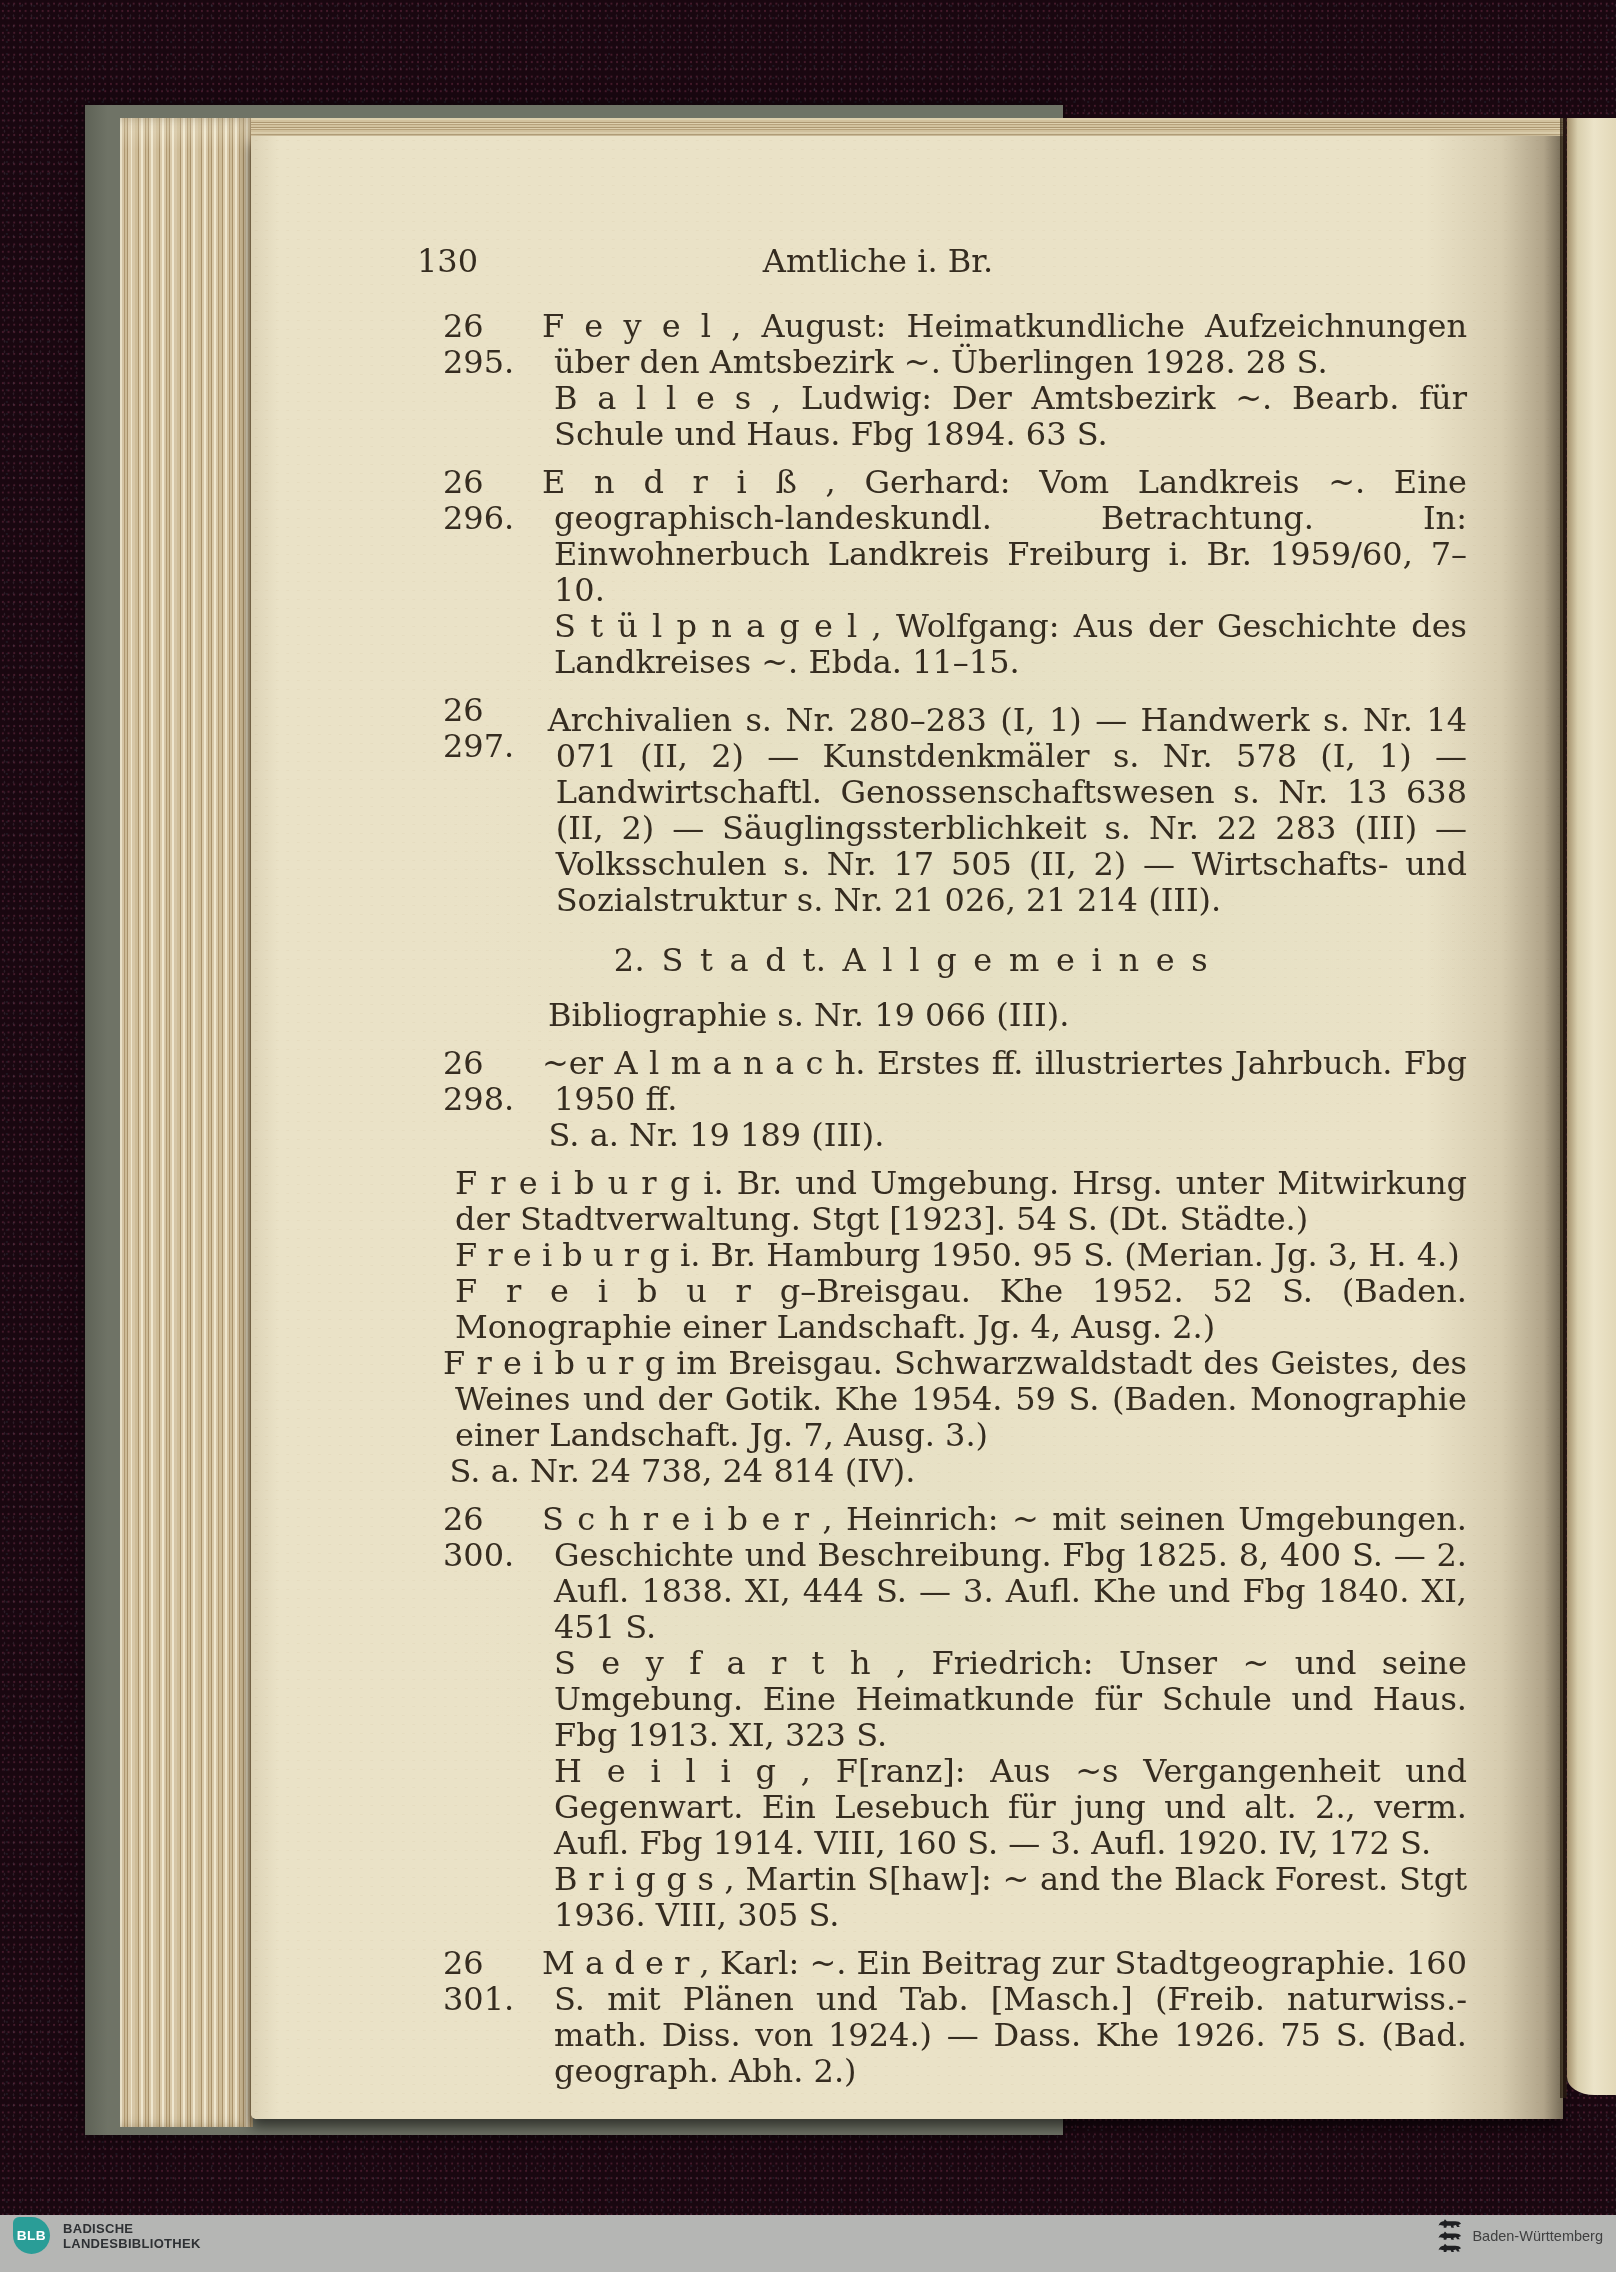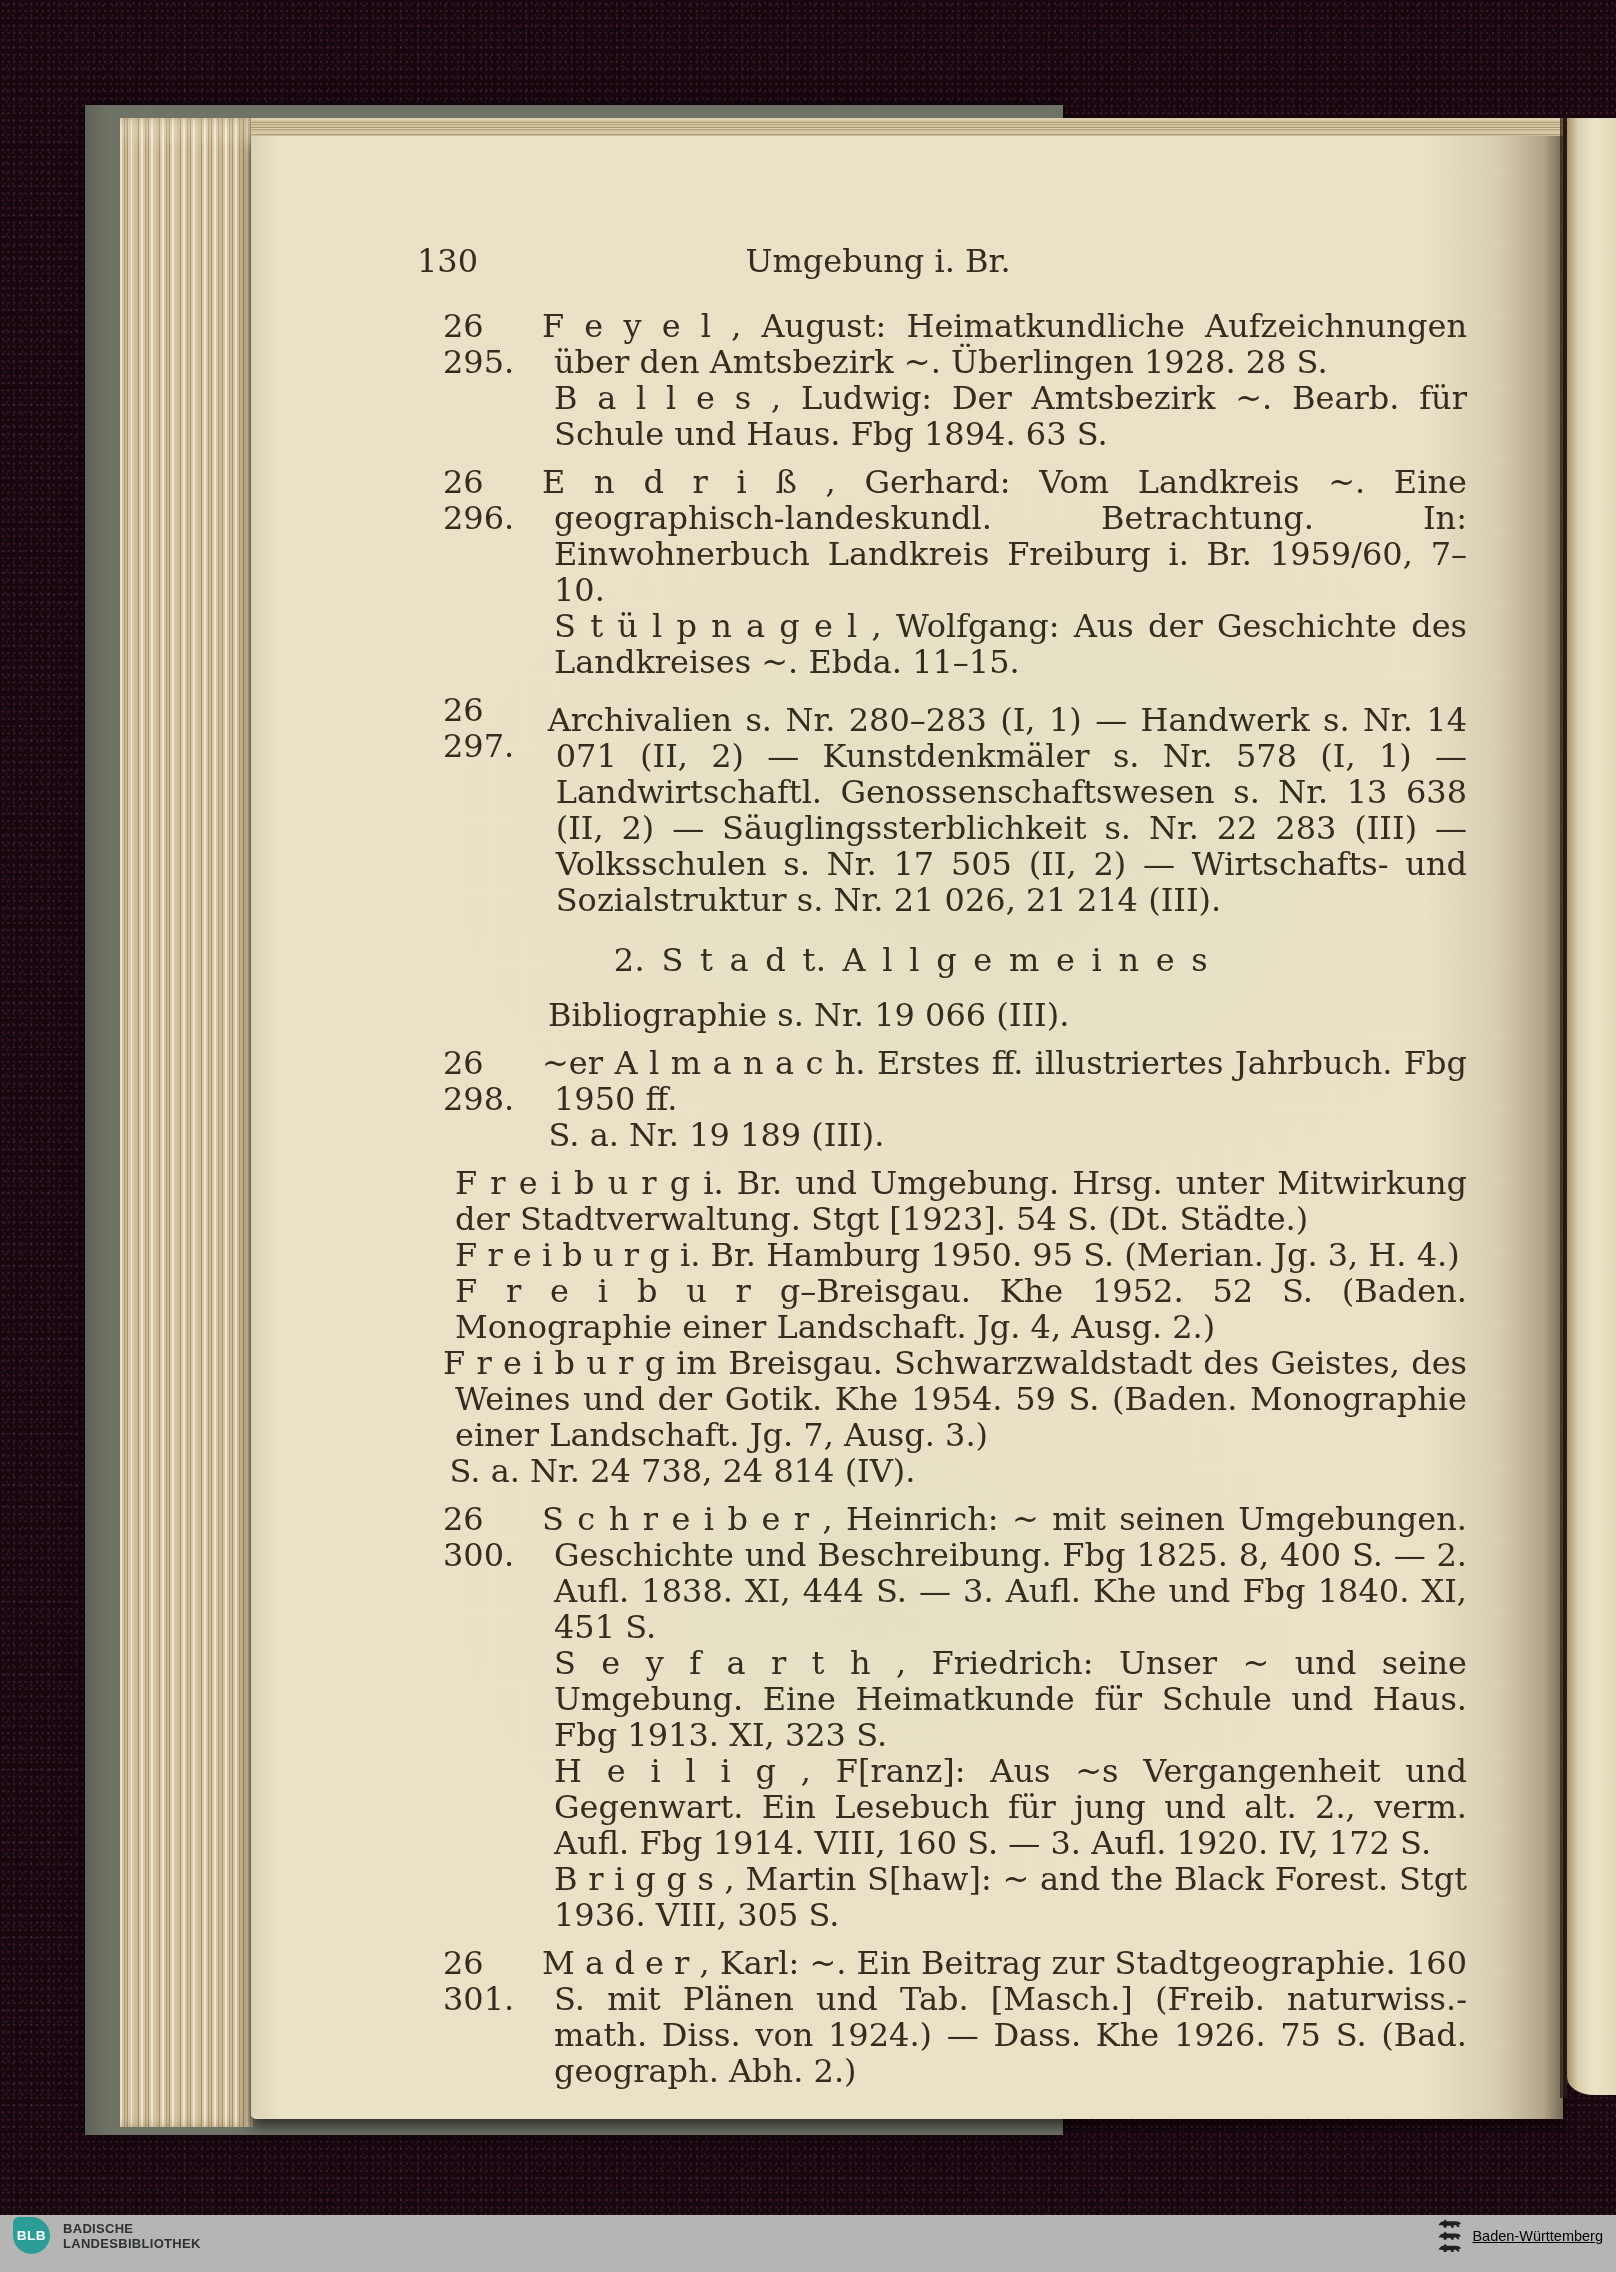--- a/index.html
+++ b/index.html
@@ -93,39 +93,39 @@
     position:absolute;left:13px;top:2.4px;width:37px;height:37px;background:#2a9d97;
     border-radius:18% 55% 55% 55%;display:flex;align-items:center;justify-content:center;
     color:#fff;font-weight:bold;font-size:13.7px;letter-spacing:0.4px;
   }
   .library-name{
     position:absolute;left:63px;top:5.7px;color:#2e3134;font-weight:bold;
     font-size:13px;line-height:15.4px;letter-spacing:0.3px;
   }
   .state-brand{
     position:absolute;right:13px;top:0;height:42px;display:flex;align-items:center;gap:8px;
-    color:#000000;font-size:14.5px;font-weight:500;text-decoration:underline;
+    color:#404040;font-size:14.5px;font-weight:500;
   }
   .lions-icon{display:block;}
 </style>
 </head>
 <body>
 
 <div class="stage">
 
   <div class="book-cover"></div>
   <div class="page-stack-edge"></div>
   <div class="page-top-edge"></div>
 
   <div class="book-page">
     <div class="gutter-shadow"></div>
     <div class="text-col">
       <div class="head-row">
         <span class="page-number">130</span>
-        <span class="running-head">Umgebung i. Br.</span>
+        <span class="running-head">Amtliche i. Br.</span>
       </div>
       <div class="entries">
           <div class="entry">
             <div class="entry-num">26 295.</div>
             <div class="entry-body">
               <p class="p-main">F e y e l , August: Heimatkundliche Aufzeichnungen über den Amtsbezirk ~. Überlingen 1928. 28 S.</p>
               <p class="p-sub">B a l l e s , Ludwig: Der Amtsbezirk ~. Bearb. für Schule und Haus. Fbg 1894. 63 S.</p>
             </div>
           </div>
           <div class="entry">

